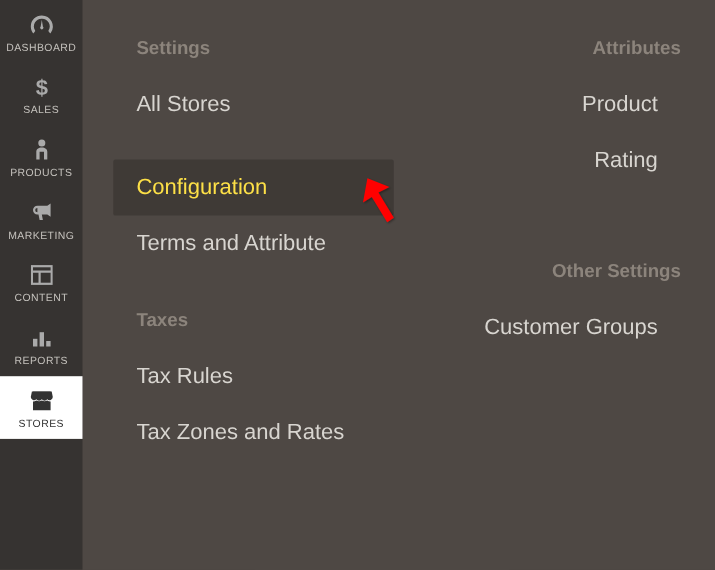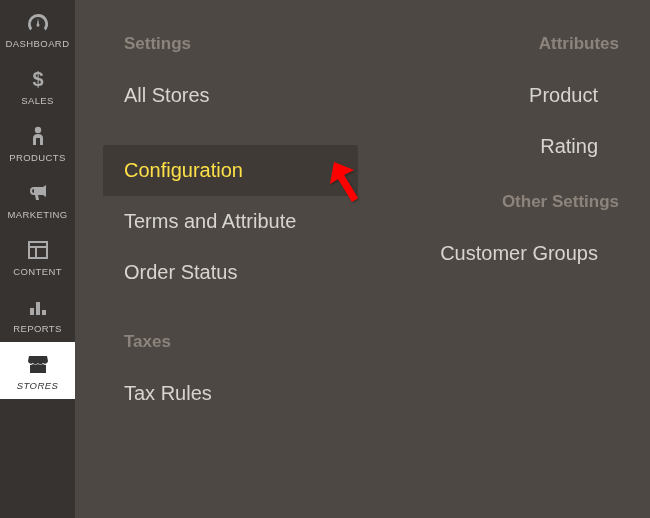--- a/index.html
+++ b/index.html
@@ -34,21 +34,21 @@
       margin-bottom: 4px;
     }
     .nav-item .label {
       font-size: 9.5px;
       letter-spacing: 0.4px;
       color: #c5c2bd;
     }
     .nav-sidebar .nav-item.active-stores {
       background: #fff;
     }
-    .nav-sidebar .nav-item.active-stores .label { color: #333; font-style: italic; }
+    .nav-sidebar .nav-item.active-stores .label { color: #333; }
     .flyout {
       position: absolute;
       left: 75px; top: 0;
       width: 515px;
       height: 518px;
       background: #4e4844;
     }
     .col {
       position: absolute;
       top: 0;
@@ -152,32 +152,32 @@
     <span class="label">STORES</span>
   </div>
 </div>
 
 <div class="flyout">
   <div class="col col-left">
     <div class="section-header">Settings</div>
     <div class="menu-item">All Stores</div>
     <div class="menu-item highlight">Configuration</div>
     <div class="menu-item">Terms and Attribute</div>
-    <div class="menu-item">Order Status</div>
 
     <div class="section-header" style="">Taxes</div>
     <div class="menu-item">Tax Rules</div>
+    <div class="menu-item">Tax Zones and Rates</div>
   </div>
 
   <div class="col col-right">
     <div class="section-header">Attributes</div>
     <div class="menu-item">Product</div>
     <div class="menu-item">Rating</div>
 
-    <div class="section-header" style="margin-top:20px">Other Settings</div>
+    <div class="section-header" style="margin-top:65px">Other Settings</div>
     <div class="menu-item">Customer Groups</div>
   </div>
 </div>
 
 <div class="arrow">
   <svg width="52" height="52" viewBox="0 0 52 52">
     <defs>
       <filter id="ds" x="-20%" y="-20%" width="140%" height="140%">
         <feDropShadow dx="1" dy="1" stdDeviation="0.8" flood-color="#000" flood-opacity="0.4"></feDropShadow>
       </filter>

